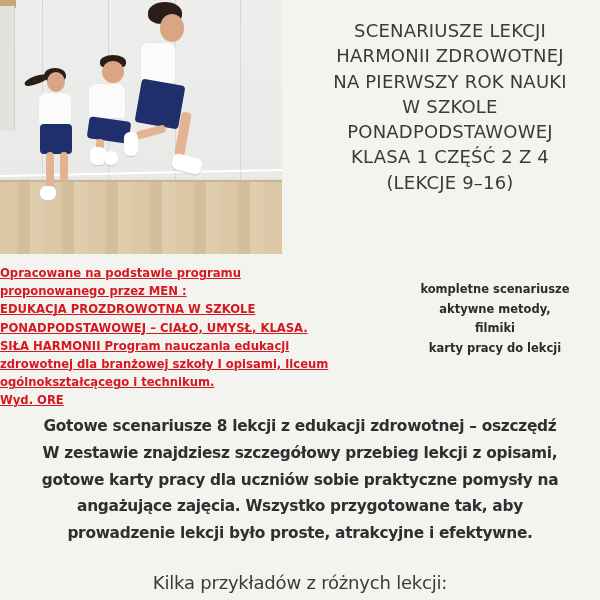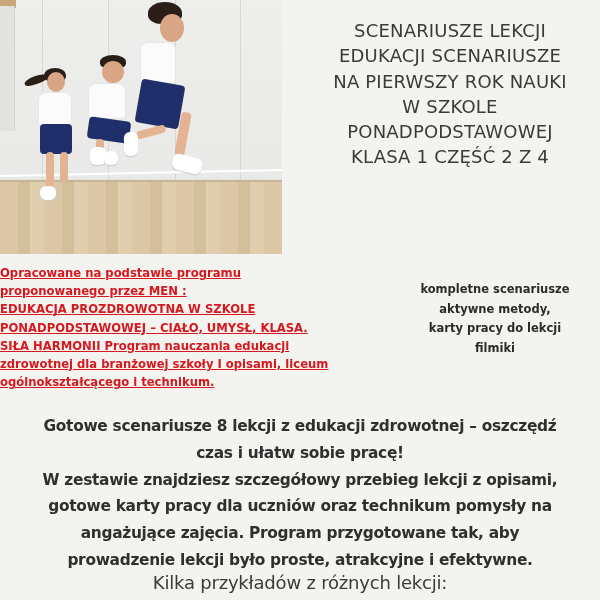--- a/index.html
+++ b/index.html
@@ -104,46 +104,47 @@
     <div class="shorts" style="left:16px;top:82px;width:44px;height:44px;transform:rotate(10deg)"></div>
     <div class="leg" style="left:14px;top:128px;width:30px;height:8px;transform:rotate(-15deg)"></div>
     <div class="leg" style="left:56px;top:112px;width:10px;height:44px;transform:rotate(10deg)"></div>
     <div class="shoe" style="left:2px;top:132px;width:14px;height:24px"></div>
     <div class="shoe" style="left:50px;top:156px;width:30px;height:16px;transform:rotate(15deg)"></div>
   </div>
 </div>
 
 <div class="title">
   <div>SCENARIUSZE LEKCJI</div>
-  <div>EDUKACJI SCENARIUSZE</div>
+  <div>HARMONII ZDROWOTNEJ</div>
   <div>NA PIERWSZY ROK NAUKI</div>
   <div>W SZKOLE</div>
   <div>PONADPODSTAWOWEJ</div>
   <div>KLASA 1 CZĘŚĆ 2 Z 4</div>
+  <div>(LEKCJE 9–16)</div>
 </div>
 
 <div class="red-block">
   <div>Opracowane na podstawie programu</div>
   <div>proponowanego przez MEN :</div>
   <div>EDUKACJA PROZDROWOTNA W SZKOLE</div>
   <div>PONADPODSTAWOWEJ – CIAŁO, UMYSŁ, KLASA.</div>
   <div>SIŁA HARMONII Program nauczania edukacji</div>
   <div>zdrowotnej dla branżowej szkoły I opisami, liceum</div>
   <div>ogólnokształcącego i technikum.</div>
+  <div>Wyd. ORE</div>
 </div>
 
 <div class="features">
   <div>kompletne scenariusze</div>
   <div>aktywne metody,</div>
+  <div>filmiki</div>
   <div>karty pracy do lekcji</div>
-  <div>filmiki</div>
 </div>
 
 <div class="desc">
   <div>Gotowe scenariusze 8 lekcji z edukacji zdrowotnej – oszczędź</div>
-  <div>czas i ułatw sobie pracę!</div>
   <div> W zestawie znajdziesz szczegółowy przebieg lekcji z opisami,</div>
-  <div>gotowe karty pracy dla uczniów oraz technikum pomysły na</div>
-  <div>angażujące zajęcia. Program przygotowane tak, aby</div>
+  <div>gotowe karty pracy dla uczniów sobie praktyczne pomysły na</div>
+  <div>angażujące zajęcia. Wszystko przygotowane tak, aby</div>
   <div>prowadzenie lekcji było proste, atrakcyjne i efektywne.</div>
 </div>
 
 <div class="examples">Kilka przykładów z różnych lekcji:</div>
 
 </body></html>

